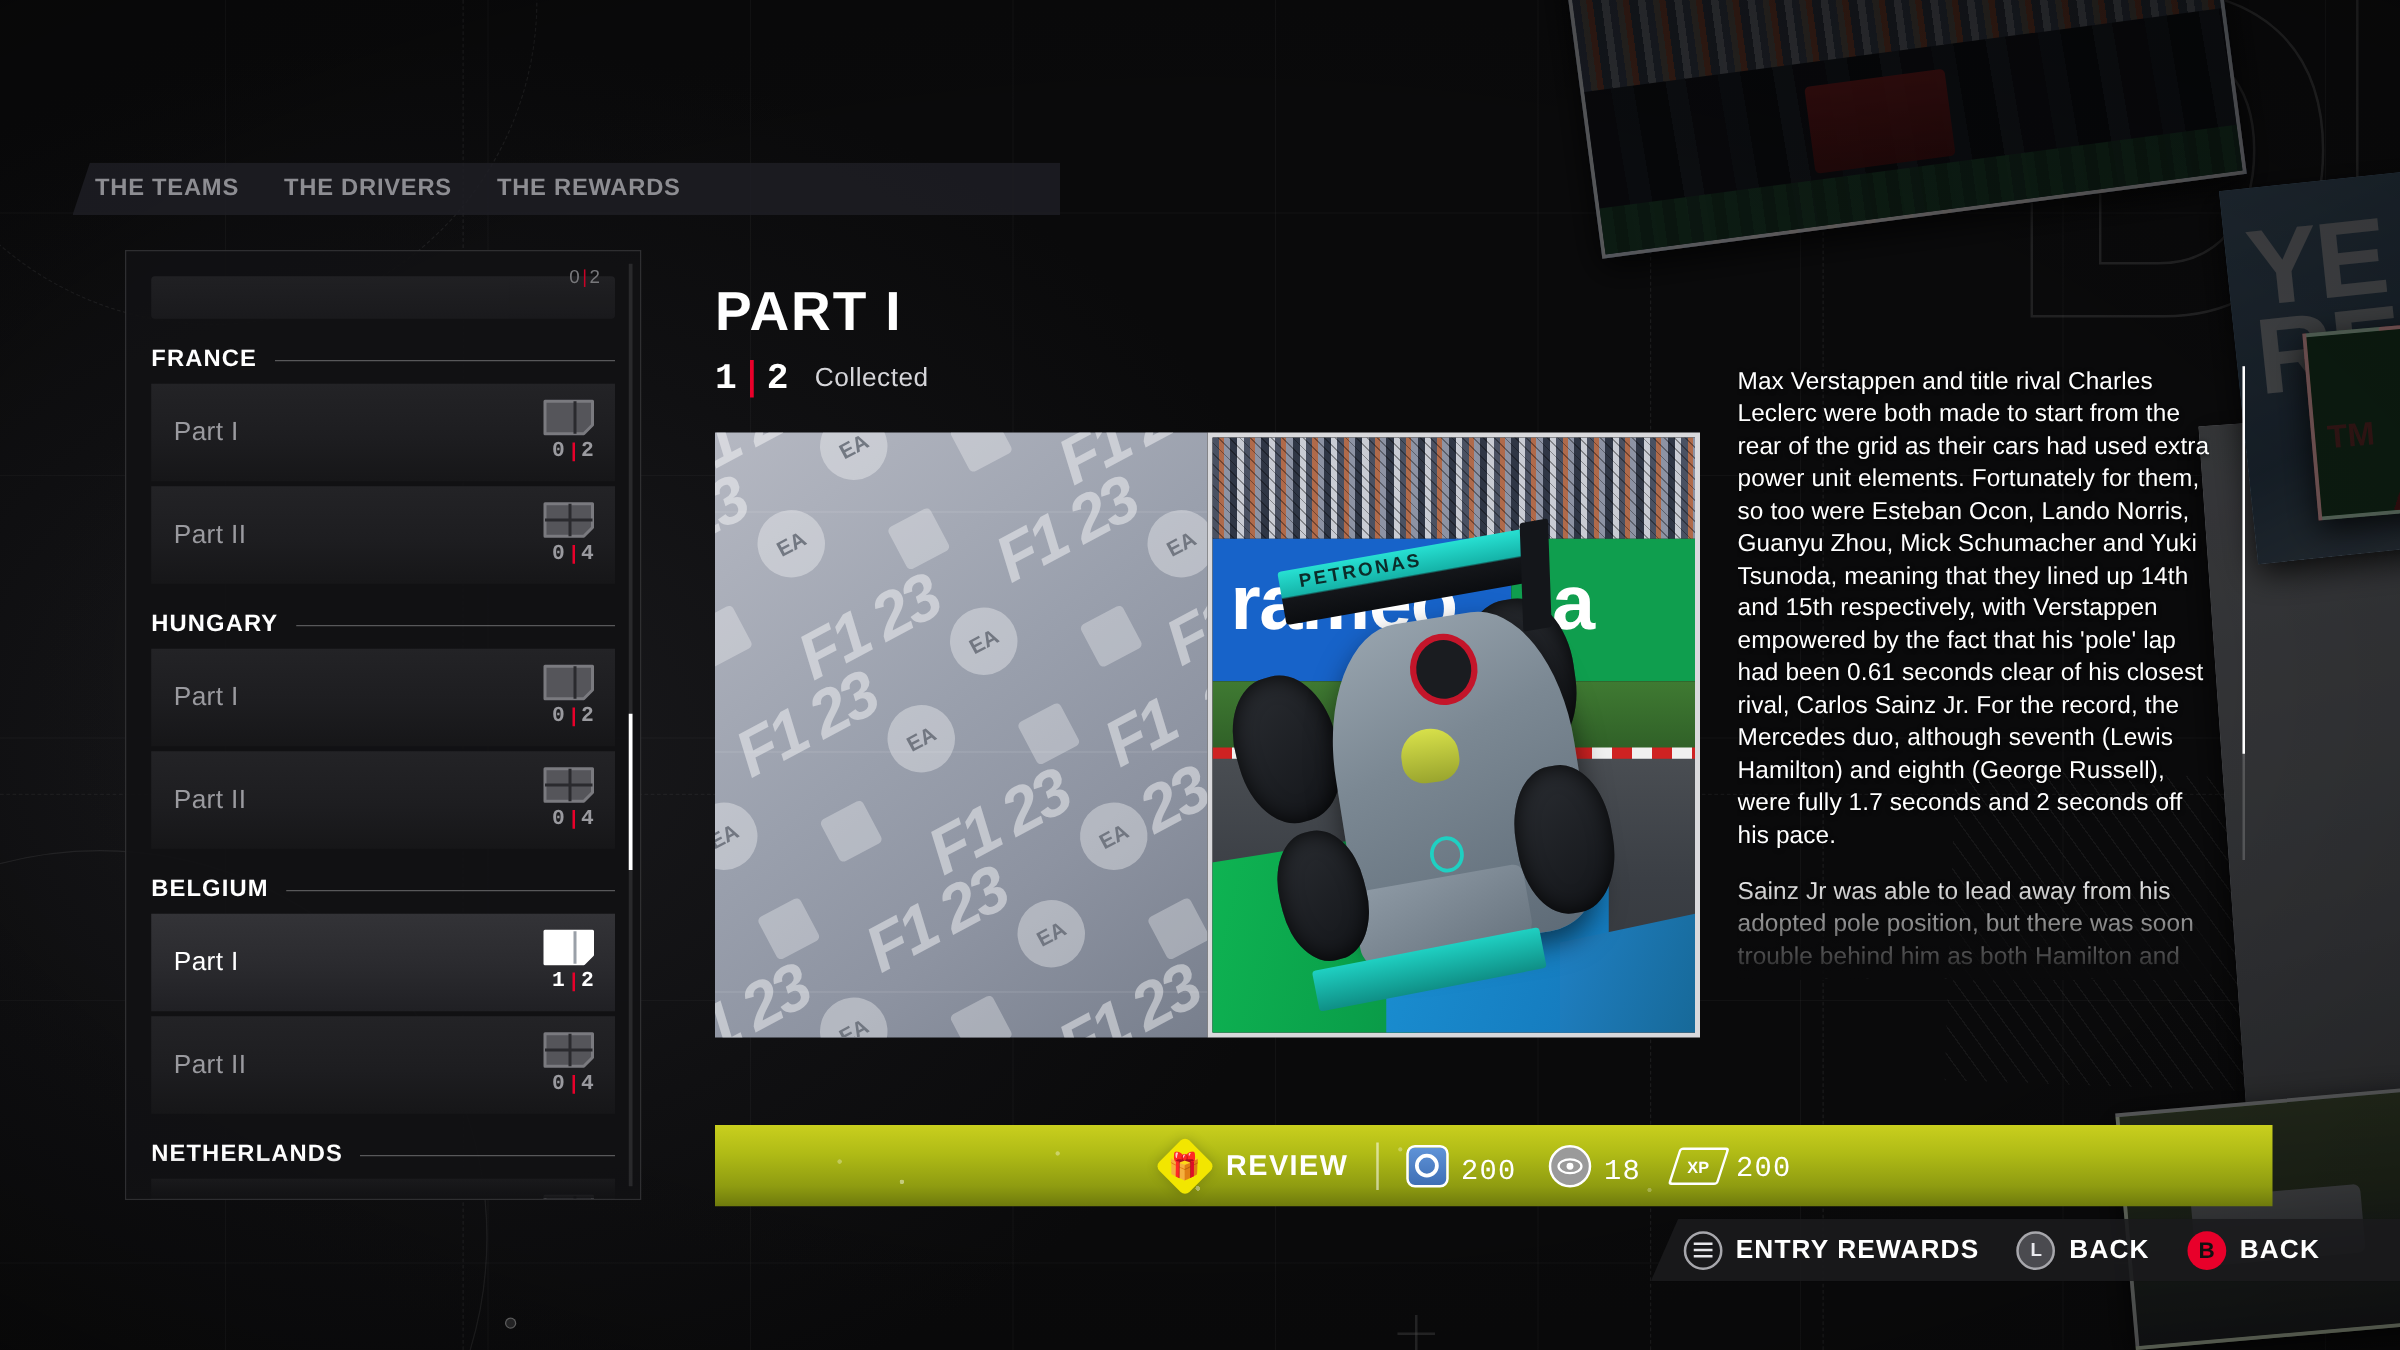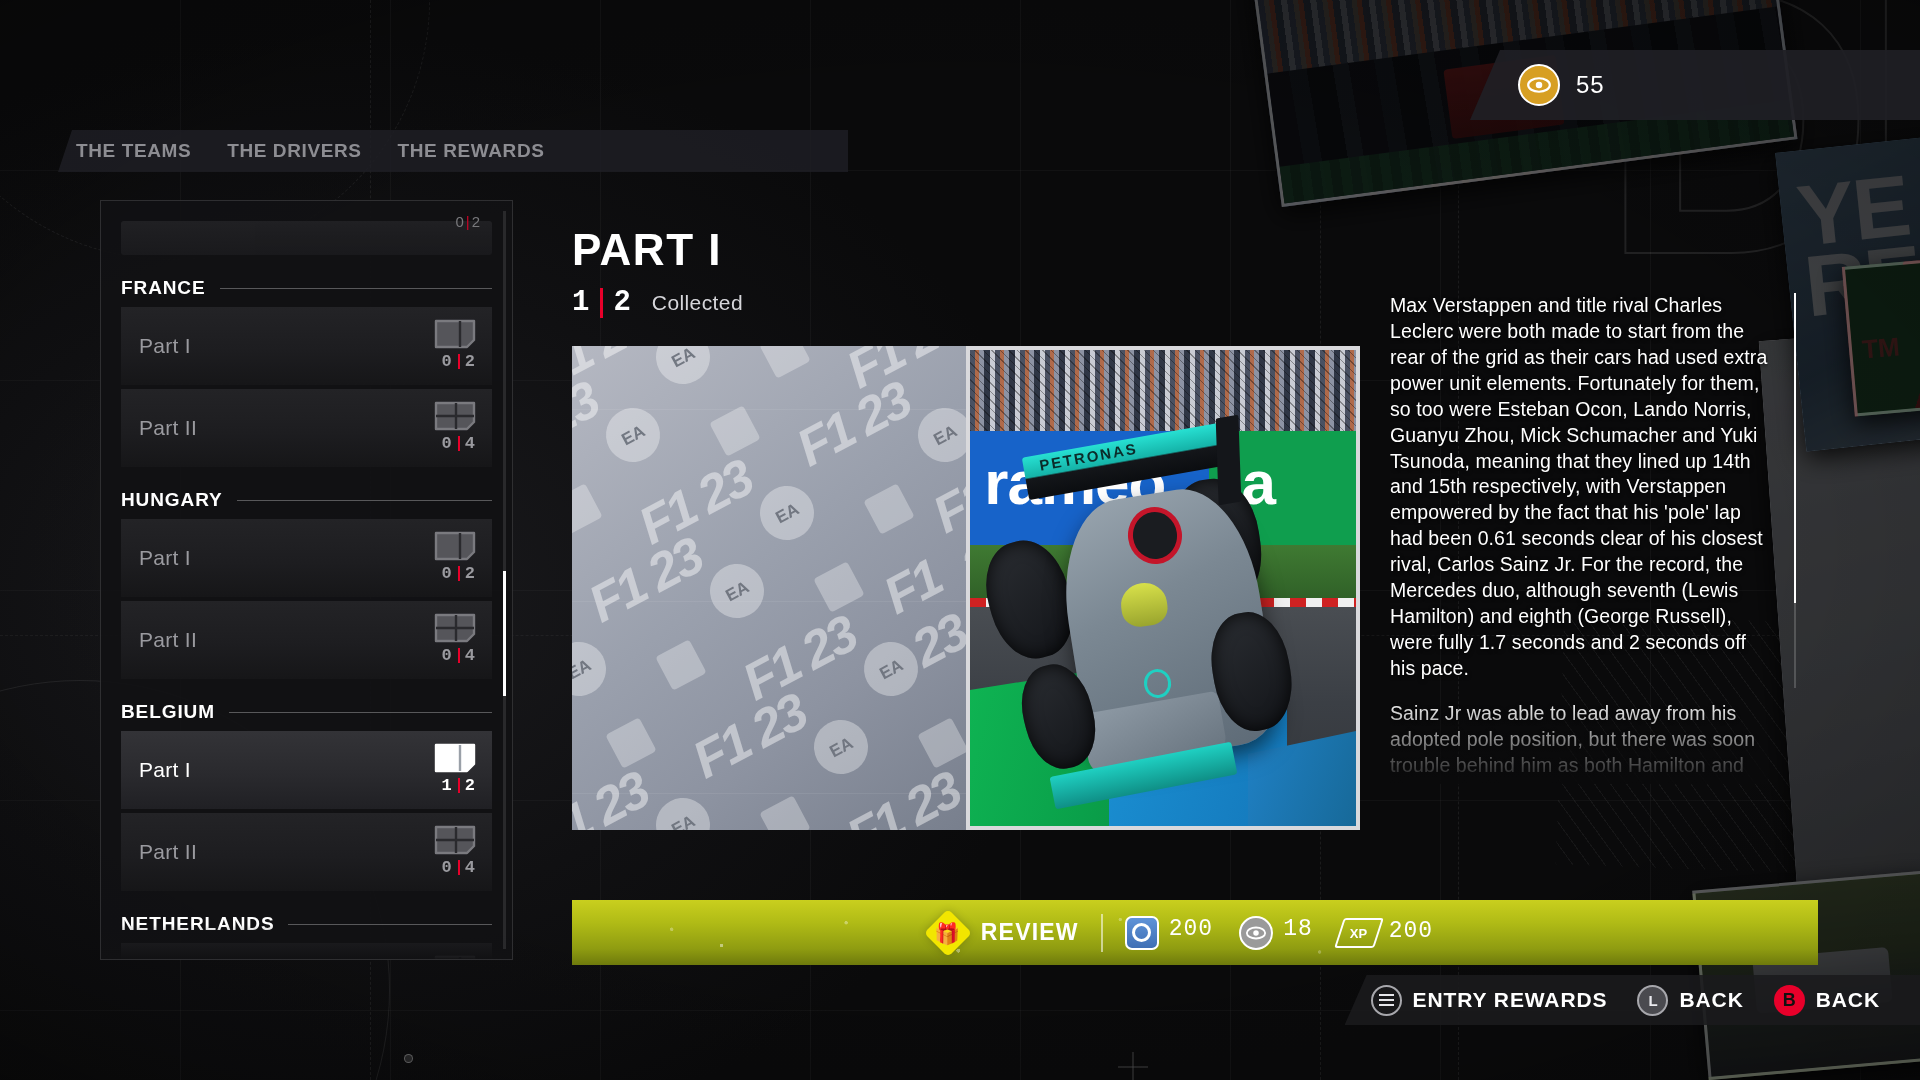--- a/index.html
+++ b/index.html
@@ -485,21 +485,21 @@
     transform:rotate(45deg); border-radius:5px;
     display:flex; align-items:center; justify-content:center;
     box-shadow:0 0 10px rgba(0,0,0,.2);
   }
   .gift span { transform:rotate(-45deg); font-size:21px; line-height:1; }
   #rewards .rlabeltxt {
     font-size:23px; font-weight:bold; color:#fff; letter-spacing:1.2px;
     margin-left:16px;
   }
   .rdiv { width:2px; height:38px; background:rgba(255,255,255,.55); margin:0 22px; }
-  .ritem { display:flex; align-items:flex-start; gap:10px; margin-right:26px; }
+  .ritem { display:flex; align-items:flex-end; gap:10px; margin-right:26px; }
   .ritem .rv { font-size:23px; color:#fff; letter-spacing:1px; font-family:"Liberation Mono", monospace; }
   .ic-res {
     width:34px; height:34px; border-radius:7px;
     background:linear-gradient(180deg,#5f93d8,#3f6fb5);
     border:2px solid #fff;
     display:flex; align-items:center; justify-content:center;
   }
   .ic-res .ring { width:19px; height:19px; border:3px solid #fff; border-radius:50%; }
   .ic-eye {
     width:34px; height:34px; border-radius:50%;
@@ -512,21 +512,21 @@
     background:transparent; border:2.5px solid #fff;
     transform:skewX(-18deg);
     display:flex; align-items:center; justify-content:center;
     border-radius:3px;
   }
   .ic-xp span{ transform:skewX(18deg); font-size:13px; font-weight:bold; color:#fff; }
 
   
   #btnbar {
     position:absolute; right:0; bottom:55px; height:50px;
-    display:flex; align-items:center; padding:0 40px 0 26px;
+    display:flex; align-items:center; padding:0 64px 0 26px;
     background:rgba(26,26,29,.88);
     clip-path:polygon(22px 0, 100% 0, 100% 100%, 0 100%);
     gap:0;
   }
   .btn { display:flex; align-items:center; gap:11px; margin-right:30px; cursor:pointer; }
   .btn:last-child{ margin-right:0; }
   .btn .lbl { font-size:21px; font-weight:bold; letter-spacing:.9px; color:#fff; }
   .key {
     width:31px; height:31px; border-radius:50%;
     display:flex; align-items:center; justify-content:center;
@@ -593,29 +593,20 @@
       <span>THE TEAMS</span>
     </div>
     <div class="nav-item">
       <span>THE DRIVERS</span>
     </div>
     <div class="nav-item">
       <span>THE REWARDS</span>
     </div>
   </div>
 
-  <div id="currency">
-    <div class="coin">
-      <svg viewBox="0 0 24 24" fill="none">
-          <ellipse cx="12" cy="12" rx="10" ry="6.2" stroke="#fff" stroke-width="2"></ellipse>
-          <circle cx="12" cy="12" r="3" fill="#fff"></circle>
-        </svg>
-    </div>
-    <div class="val">55</div>
-  </div>
 
   <div id="sidebar">
     <div id="sidelist">
         <div class="ghost-row">
           <div class="gcount">0<i>|</i>2</div>
         </div>
         <div class="grp-head">
           <div class="gname">FRANCE</div>
           <div class="gline"></div>
         </div>

